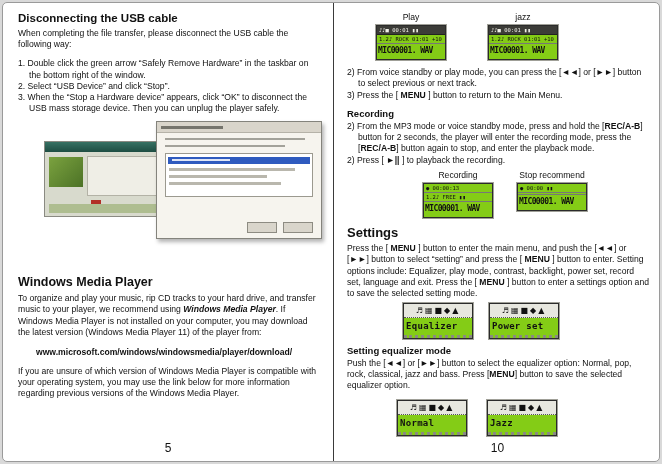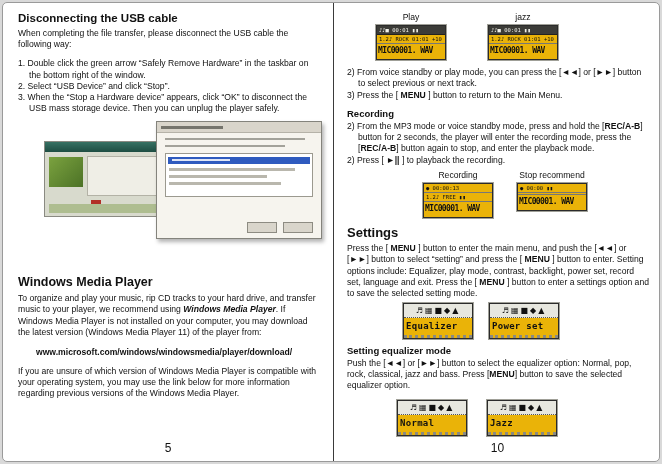--- a/index.html
+++ b/index.html
@@ -48,21 +48,21 @@
   .sl-btn  { width:30px; height:11px; background:#d9d5cb; border:1px solid #8d8b82; }
 
   
   .lcd-row { display:flex; }
   .row-playpause { margin-left:29px; gap:42px; margin-bottom:7px; }
   .row-recording { margin-left:76px; gap:24px; margin:4px 0 7px 76px; }
   .row-settings  { margin:4px 0 6px 56px; gap:16px; }
   .row-eq        { margin:8px 0 0 50px; gap:20px; }
   .lcd-group { text-align:center; }
   .lcd-caption { font-size:8.6px; margin-bottom:3px; }
-  .lcd { width:70px; background:#eab308; border:1px solid #2b2b2b; box-shadow:0 0 0 1px #a0a098; text-align:left; }
+  .lcd { width:70px; background:#84cc16; border:1px solid #2b2b2b; box-shadow:0 0 0 1px #a0a098; text-align:left; }
   .lcd-s { font-family:"DejaVu Sans Mono",monospace; font-size:5.5px; line-height:7px;
            padding:1px 2px 0; border-bottom:1px solid #777; white-space:nowrap; overflow:hidden; }
   .lcd-s.dark { background:#3c3c38; color:#f1f1e8; border-bottom:1px solid #222; }
   .lcd-main { font-family:"DejaVu Sans Mono",monospace; font-weight:bold; font-size:8px; line-height:12px;
               letter-spacing:-0.6px; padding:1px 1px 2px; white-space:nowrap; overflow:hidden; }
   .lcd-icons { font-family:"DejaVu Sans",sans-serif; font-size:8px; line-height:13px; text-align:center;
                letter-spacing:2px; background:#e7e7df; border-bottom:1px dotted #555; white-space:nowrap; overflow:hidden; }
   .lcd-word { font-family:"DejaVu Sans Mono",monospace; font-weight:bold; font-size:9px; line-height:14px;
               padding:1px 2px 2px; letter-spacing:.3px; border-bottom:3px dotted #8a8a82; white-space:nowrap; overflow:hidden; }
 

